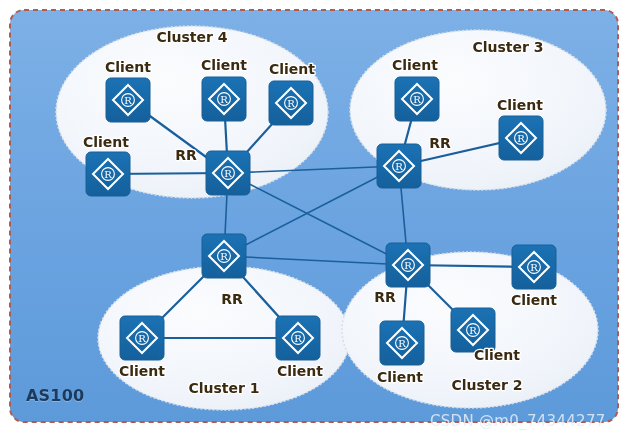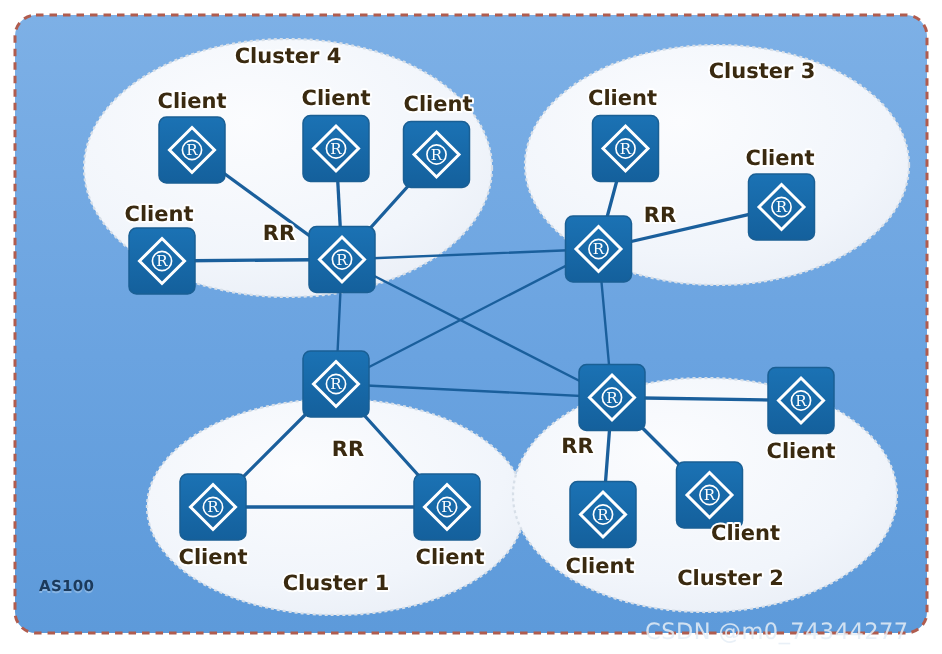--- a/index.html
+++ b/index.html
@@ -2,21 +2,21 @@
 <html><head>
 <meta charset="utf-8">
 <style>
   html,body{margin:0;padding:0;background:#ffffff;}
   body{width:628px;height:436px;overflow:hidden;
        font-family:"DejaVu Sans","Liberation Sans",sans-serif;}
   #stage{position:relative;width:628px;height:432px;}
   #stage svg{position:absolute;left:0;top:0;}
   .as-label{
     position:absolute;left:26px;top:386px;
-    font-size:10px;font-weight:bold;color:#1b3a5c;letter-spacing:.2px;
+    font-size:16px;font-weight:bold;color:#1b3a5c;letter-spacing:.2px;
     text-shadow:0 1px 0 rgba(255,255,255,.25);
   }
   .watermark{
     position:absolute;left:430px;top:412px;
     font-size:15px;color:#e6eef6;opacity:.85;
     font-family:"DejaVu Sans","Liberation Sans",sans-serif;
     letter-spacing:.3px;pointer-events:none;
   }
 </style>
 </head>

